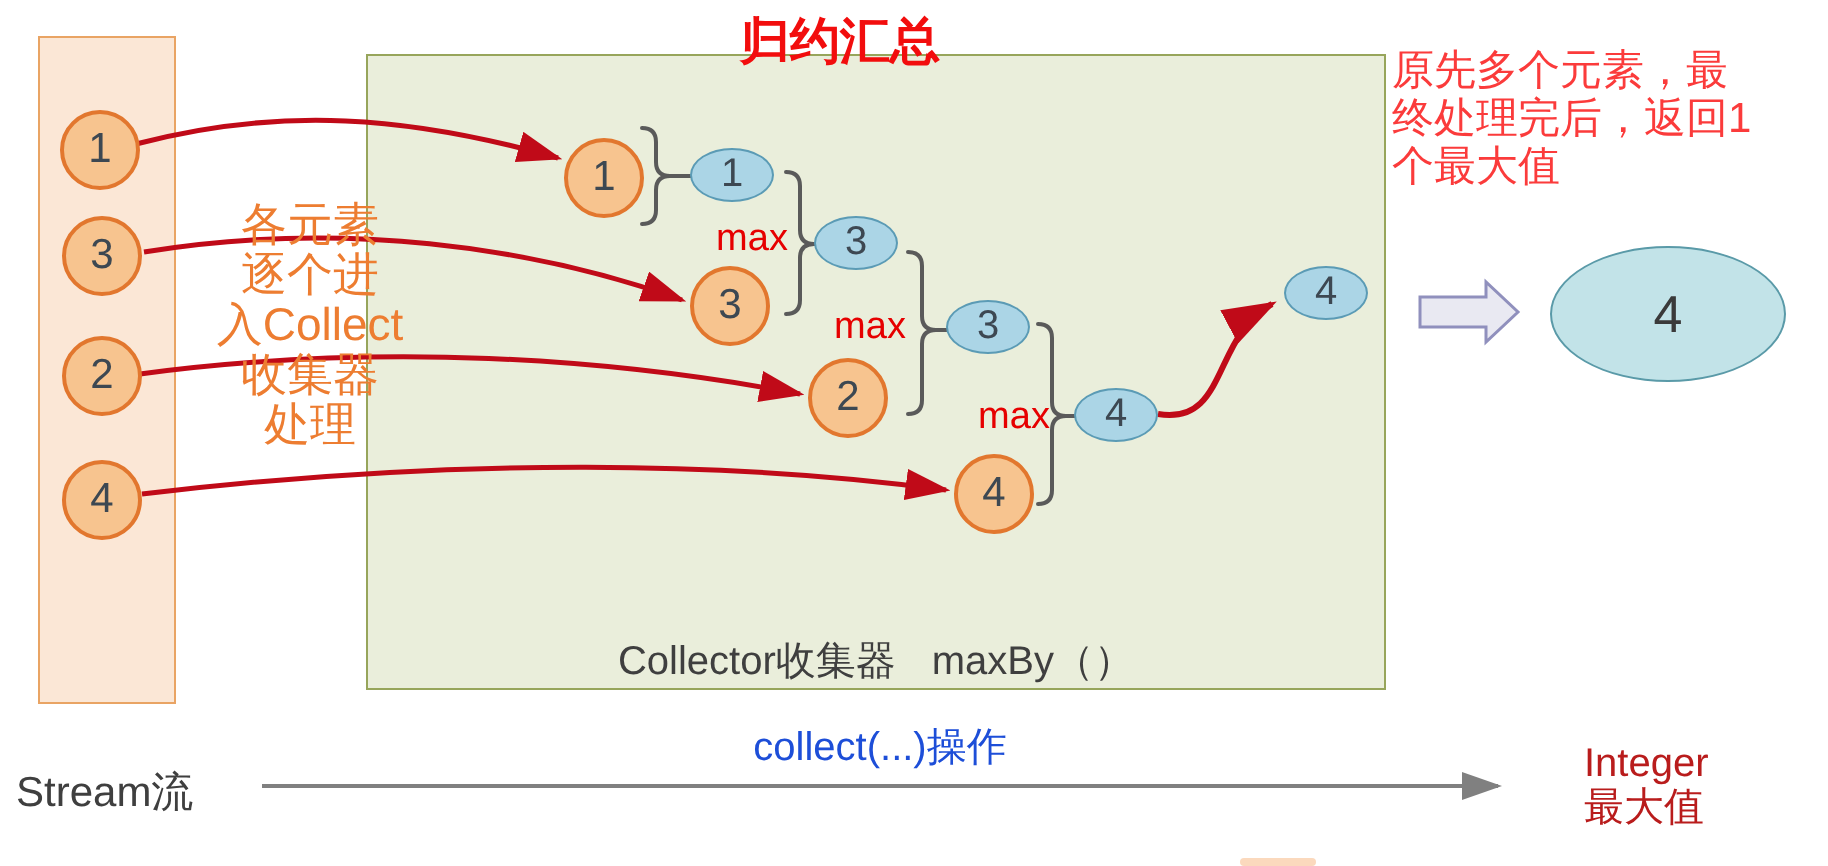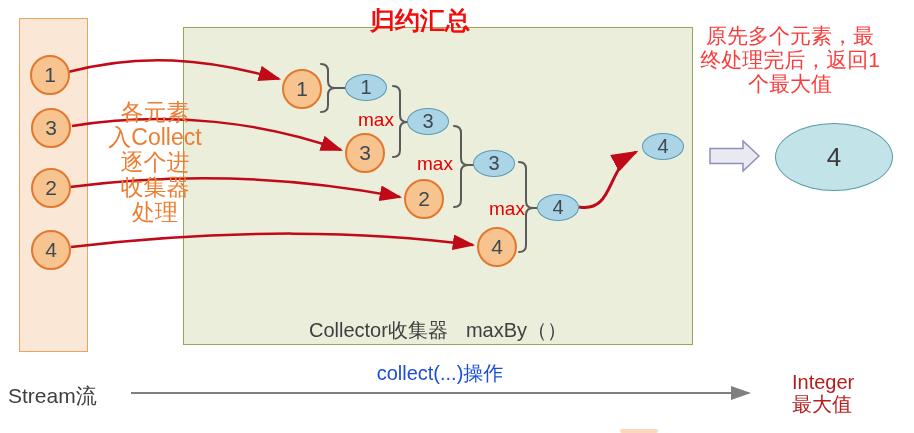--- a/index.html
+++ b/index.html
@@ -39,21 +39,21 @@
   .diagram-title {
     left:358px; top:4px; width:112px; text-align:right;
     color:#f20d0d; font-size:25px; font-weight:bold; z-index:4; white-space:nowrap;
   }
   .left-note {
     left:103px; top:100px; width:104px; text-align:center;
     color:#ed7d31; font-size:23px; line-height:25px; z-index:4;
   }
   .left-note div { white-space:nowrap; }
   .right-note {
-    left:696px; top:24px; width:188px; text-align:center;
+    left:696px; top:24px; width:188px; text-align:left;
     color:#fb3b3b; font-size:21px; line-height:24px; z-index:4;
   }
   .right-note div { white-space:nowrap; }
   .max-label {
     width:44px; text-align:center; color:#e60000;
     font-size:19px; font-weight:normal; z-index:4; line-height:20px;
   }
   .collector-caption {
     left:183px; top:317px; width:510px; text-align:center;
     color:#3f3f3f; font-size:20px; z-index:4;
@@ -106,22 +106,22 @@
 
   <div class="abs diagram-title">归约汇总</div>
 
   <div class="abs circle" style="left:30px; top:55px;">1</div>
   <div class="abs circle" style="left:31px; top:108px;">3</div>
   <div class="abs circle" style="left:31px; top:168px;">2</div>
   <div class="abs circle" style="left:31px; top:230px;">4</div>
 
   <div class="abs left-note">
     <div>各元素</div>
+    <div>逐个进</div>
     <div>入Collect</div>
-    <div>逐个进</div>
     <div>收集器</div>
     <div>处理</div>
   </div>
 
   <div class="abs circle" style="left:282px; top:69px;">1</div>
   <div class="abs circle" style="left:345px; top:133px;">3</div>
   <div class="abs circle" style="left:404px; top:179px;">2</div>
   <div class="abs circle" style="left:477px; top:227px;">4</div>
 
   <div class="abs ellipse" style="left:345px; top:74px;">1</div>

